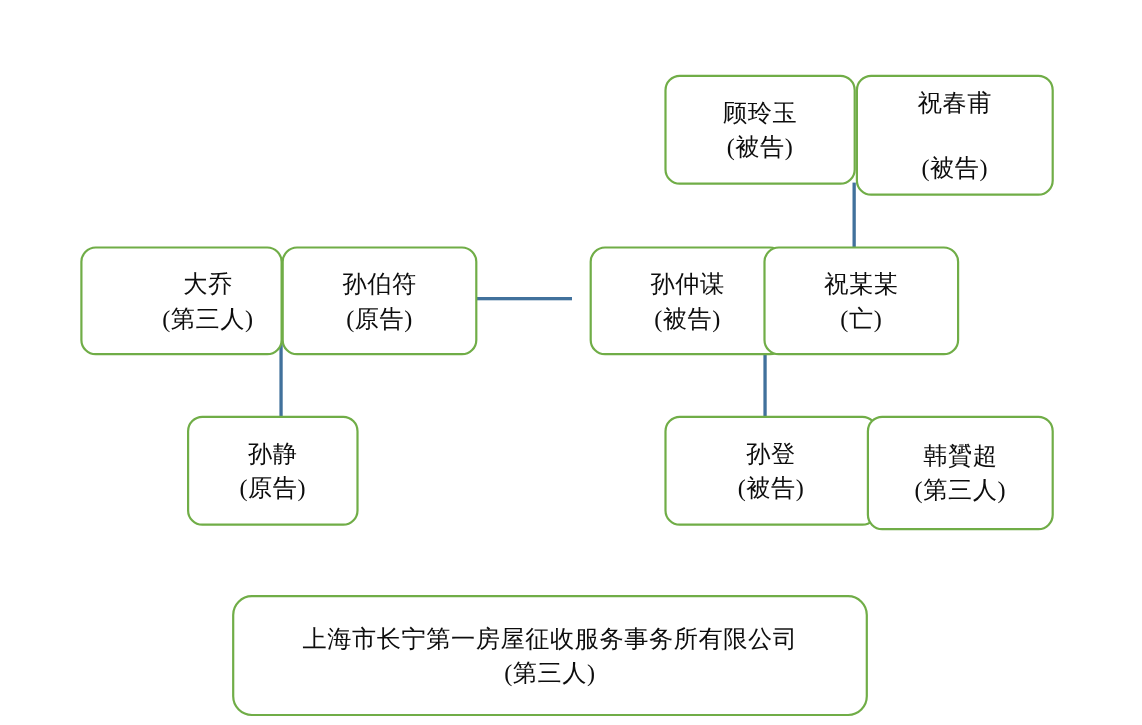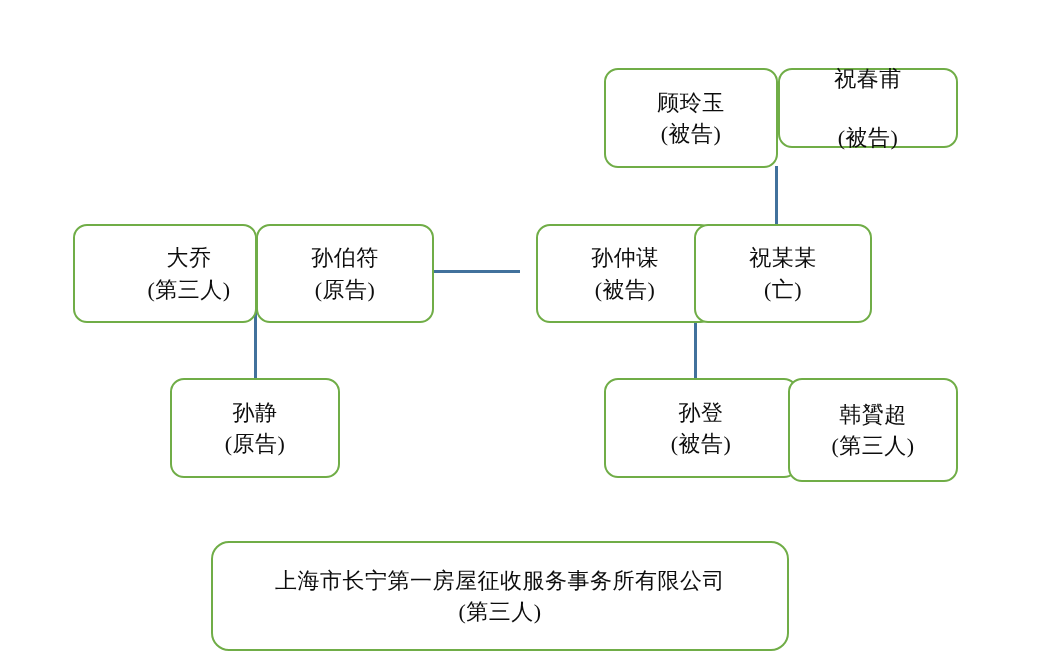--- a/index.html
+++ b/index.html
@@ -63,41 +63,41 @@
       <div class="conn v" style="background: rgb(65, 113, 156); left: 775px; top: 166px; height: 60px;"></div>
       <div class="conn v" style="background: rgb(65, 113, 156); left: 254px; top: 276px; height: 104px;"></div>
       <div class="conn h" style="background: rgb(65, 113, 156); left: 432px; top: 270px; width: 88px;"></div>
       <div class="conn v" style="background: rgb(65, 113, 156); left: 694px; top: 276px; height: 104px;"></div>
     </div>
   <div id="node-layer">
       <div class="node" style="left: 604px; top: 68px; width: 174px; height: 100px; border-color: rgb(112, 173, 71);">
         <span class="nm">顾玲玉</span>
         <span class="role">(被告)</span>
       </div>
-      <div class="node" style="left: 778px; top: 68px; width: 180px; height: 80px; border-color: rgb(112, 173, 71); gap: 28px;">
+      <div class="node" style="left: 778px; top: 68px; width: 180px; height: 110px; border-color: rgb(112, 173, 71); gap: 28px;">
         <span class="nm">祝春甫</span>
         <span class="role">(被告)</span>
       </div>
       <div class="node" style="left: 73px; top: 224px; width: 184px; height: 99px; border-color: rgb(112, 173, 71); padding-left: 48px;">
         <span class="nm">大乔</span>
         <span class="role">(第三人)</span>
       </div>
       <div class="node" style="left: 256px; top: 224px; width: 178px; height: 99px; border-color: rgb(112, 173, 71);">
         <span class="nm">孙伯符</span>
         <span class="role">(原告)</span>
       </div>
       <div class="node" style="left: 518px; top: 224px; width: 178px; height: 99px; border-color: rgb(112, 173, 71); margin-left: 18px;">
         <span class="nm">孙仲谋</span>
         <span class="role">(被告)</span>
       </div>
       <div class="node" style="left: 694px; top: 224px; width: 178px; height: 99px; border-color: rgb(112, 173, 71);">
         <span class="nm">祝某某</span>
         <span class="role">(亡)</span>
       </div>
-      <div class="node" style="left: 170px; top: 378px; width: 170px; height: 100px; border-color: rgb(112, 173, 71);">
+      <div class="node" style="left: 170px; top: 378px; width: 156px; height: 100px; border-color: rgb(112, 173, 71);">
         <span class="nm">孙静</span>
         <span class="role">(原告)</span>
       </div>
       <div class="node" style="left: 604px; top: 378px; width: 194px; height: 100px; border-color: rgb(112, 173, 71);">
         <span class="nm">孙登</span>
         <span class="role">(被告)</span>
       </div>
       <div class="node" style="left: 788px; top: 378px; width: 170px; height: 104px; border-color: rgb(112, 173, 71);">
         <span class="nm">韩贇超</span>
         <span class="role">(第三人)</span>

